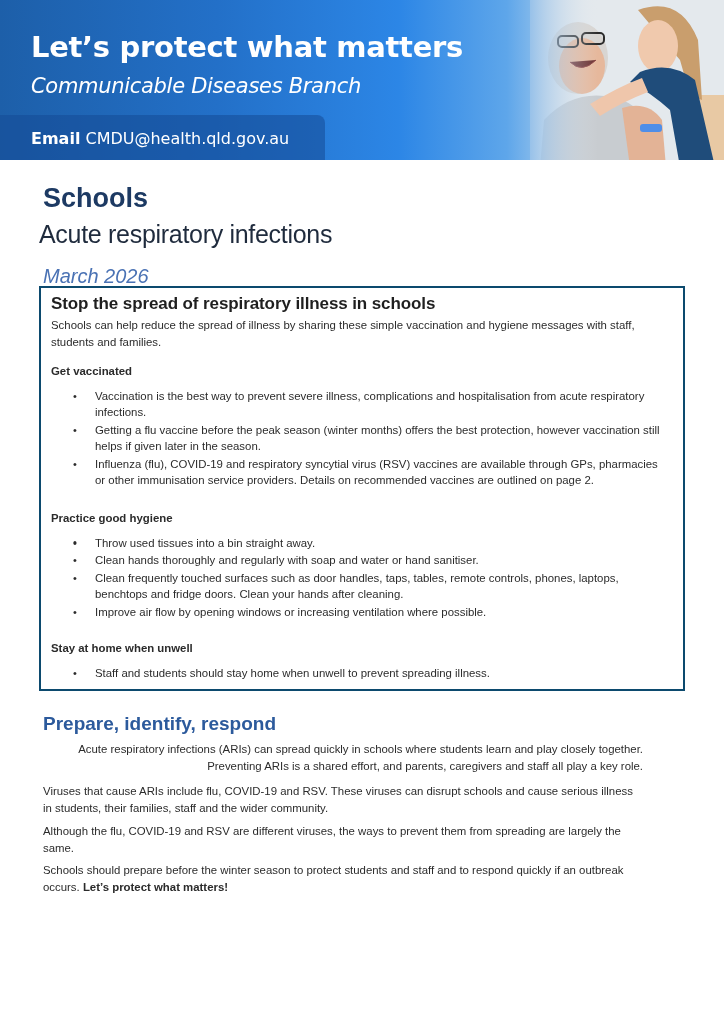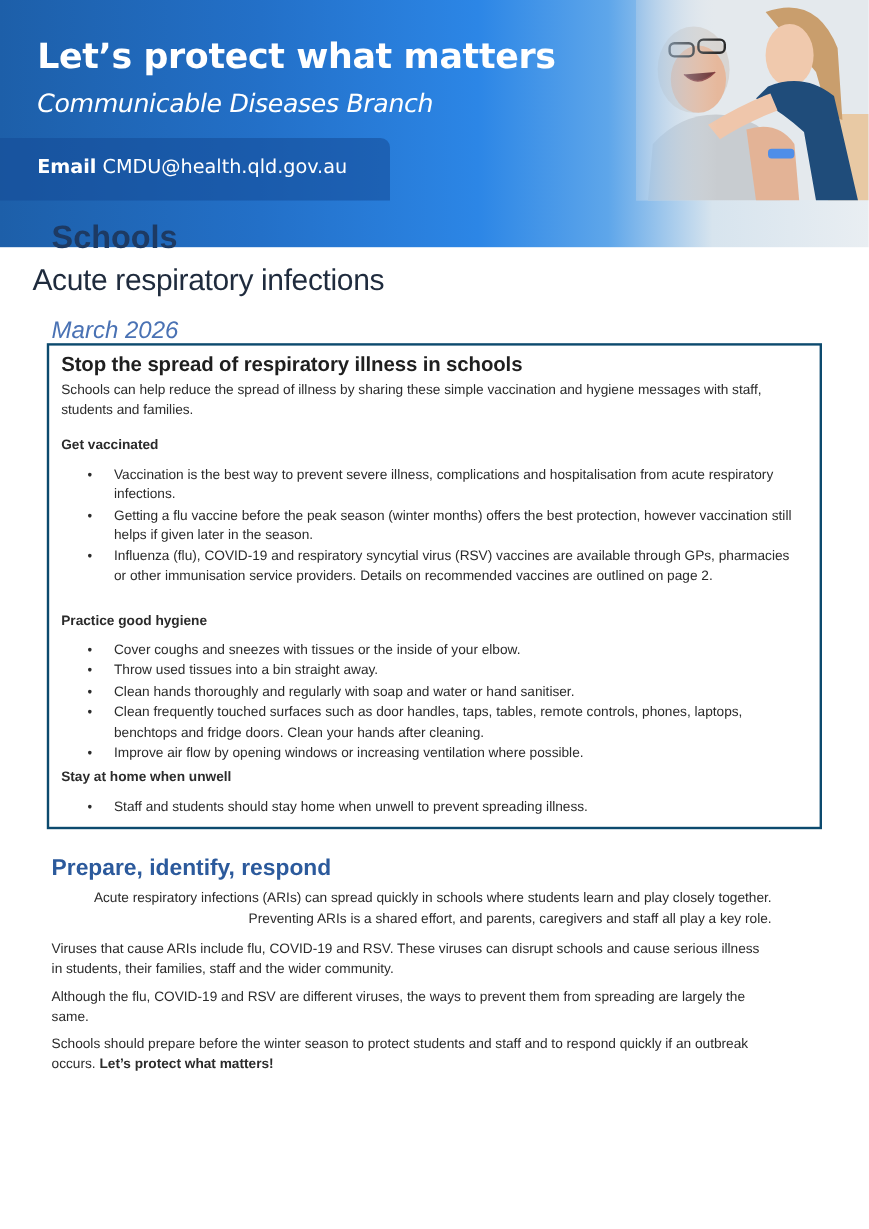--- a/index.html
+++ b/index.html
@@ -1,21 +1,21 @@
 <!DOCTYPE html>
 <html><head>
 <meta charset="utf-8">
 <style>
   html, body { margin: 0; padding: 0; }
   body {
     width: 724px; height: 1024px; background: #ffffff; position: relative; overflow: hidden;
     font-family: "Liberation Sans", sans-serif; color: #222;
   }
   .banner {
-    position: absolute; left: 0; top: 0; width: 724px; height: 206px;
+    position: absolute; left: 0; top: 0; width: 724px; height: 160px;
     background: linear-gradient(90deg, #1d5fa9 0%, #2370c8 30%, #2c86e6 55%, #5ea6ea 70%, #d7e4ee 82%, #e9eef2 100%);
     overflow: hidden;
   }
   .banner-title {
     position: absolute; left: 31px; top: 30px;
     font-family: "DejaVu Sans", sans-serif; font-weight: bold; font-size: 29px; color: #fff; letter-spacing: -0.3px;
   }
   .banner-sub {
     position: absolute; left: 31px; top: 74px;
     font-family: "DejaVu Sans", sans-serif; font-style: italic; font-size: 21px; color: #fff; letter-spacing: -0.3px;
@@ -28,21 +28,21 @@
     position: absolute; left: 31px; top: 129px; font-family: "DejaVu Sans", sans-serif; font-size: 16px; color: #fff;
   }
   .email-text b { font-weight: bold; }
   
   .photo { position: absolute; left: 530px; top: 0; width: 194px; height: 167px; }
 
   .title-schools {
     position: absolute; left: 43px; top: 183px; font-size: 27px; font-weight: bold; color: #1d3a63;
   }
   .title-ari {
-    position: absolute; left: 27px; top: 220px; font-size: 25px; color: #1f2b3d; letter-spacing: -0.3px;
+    position: absolute; left: 39px; top: 220px; font-size: 25px; color: #1f2b3d; letter-spacing: -0.3px;
   }
   .title-date {
     position: absolute; left: 43px; top: 253px; font-size: 20px; font-style: italic; color: #4a72b4; margin-top: 12px;
   }
 
   .box {
     position: absolute; left: 39px; top: 286px; width: 642px; height: 401px;
     border: 2px solid #0c4a6e; box-sizing: content-box;
   }
   .box-title {
@@ -122,21 +122,21 @@
 
   <div class="sec-head" style="top:77px;">Get vaccinated</div>
   <ul class="blist" style="top:100px;">
     <li><span class="dot">•</span><span>Vaccination is the best way to prevent severe illness, complications and hospitalisation from acute respiratory infections.</span></li>
     <li><span class="dot">•</span><span>Getting a flu vaccine before the peak season (winter months) offers the best protection, however vaccination still helps if given later in the season.</span></li>
     <li><span class="dot">•</span><span>Influenza (flu), COVID-19 and respiratory syncytial virus (RSV) vaccines are available through GPs, pharmacies or other immunisation service providers. Details on recommended vaccines are outlined on page 2.</span></li>
   </ul>
 
   <div class="sec-head" style="top:224px;">Practice good hygiene</div>
   <ul class="blist" style="top:246px;">
-    <li><span class="dot">•</span><span>Cover coughs and sneezes with tissues or the inside of your elbow.</span></li>
+    <li><span class="dot">•</span></li>
     <li><span class="dot">•</span><span>Throw used tissues into a bin straight away.</span></li>
     <li><span class="dot">•</span><span>Clean hands thoroughly and regularly with soap and water or hand sanitiser.</span></li>
     <li><span class="dot">•</span><span>Clean frequently touched surfaces such as door handles, taps, tables, remote controls, phones, laptops, benchtops and fridge doors. Clean your hands after cleaning.</span></li>
     <li><span class="dot">•</span><span>Improve air flow by opening windows or increasing ventilation where possible.</span></li>
   </ul>
 
   <div class="sec-head" style="top:354px;">Stay at home when unwell</div>
   <ul class="blist" style="top:377px;">
     <li><span class="dot">•</span><span>Staff and students should stay home when unwell to prevent spreading illness.</span></li>
   </ul>

